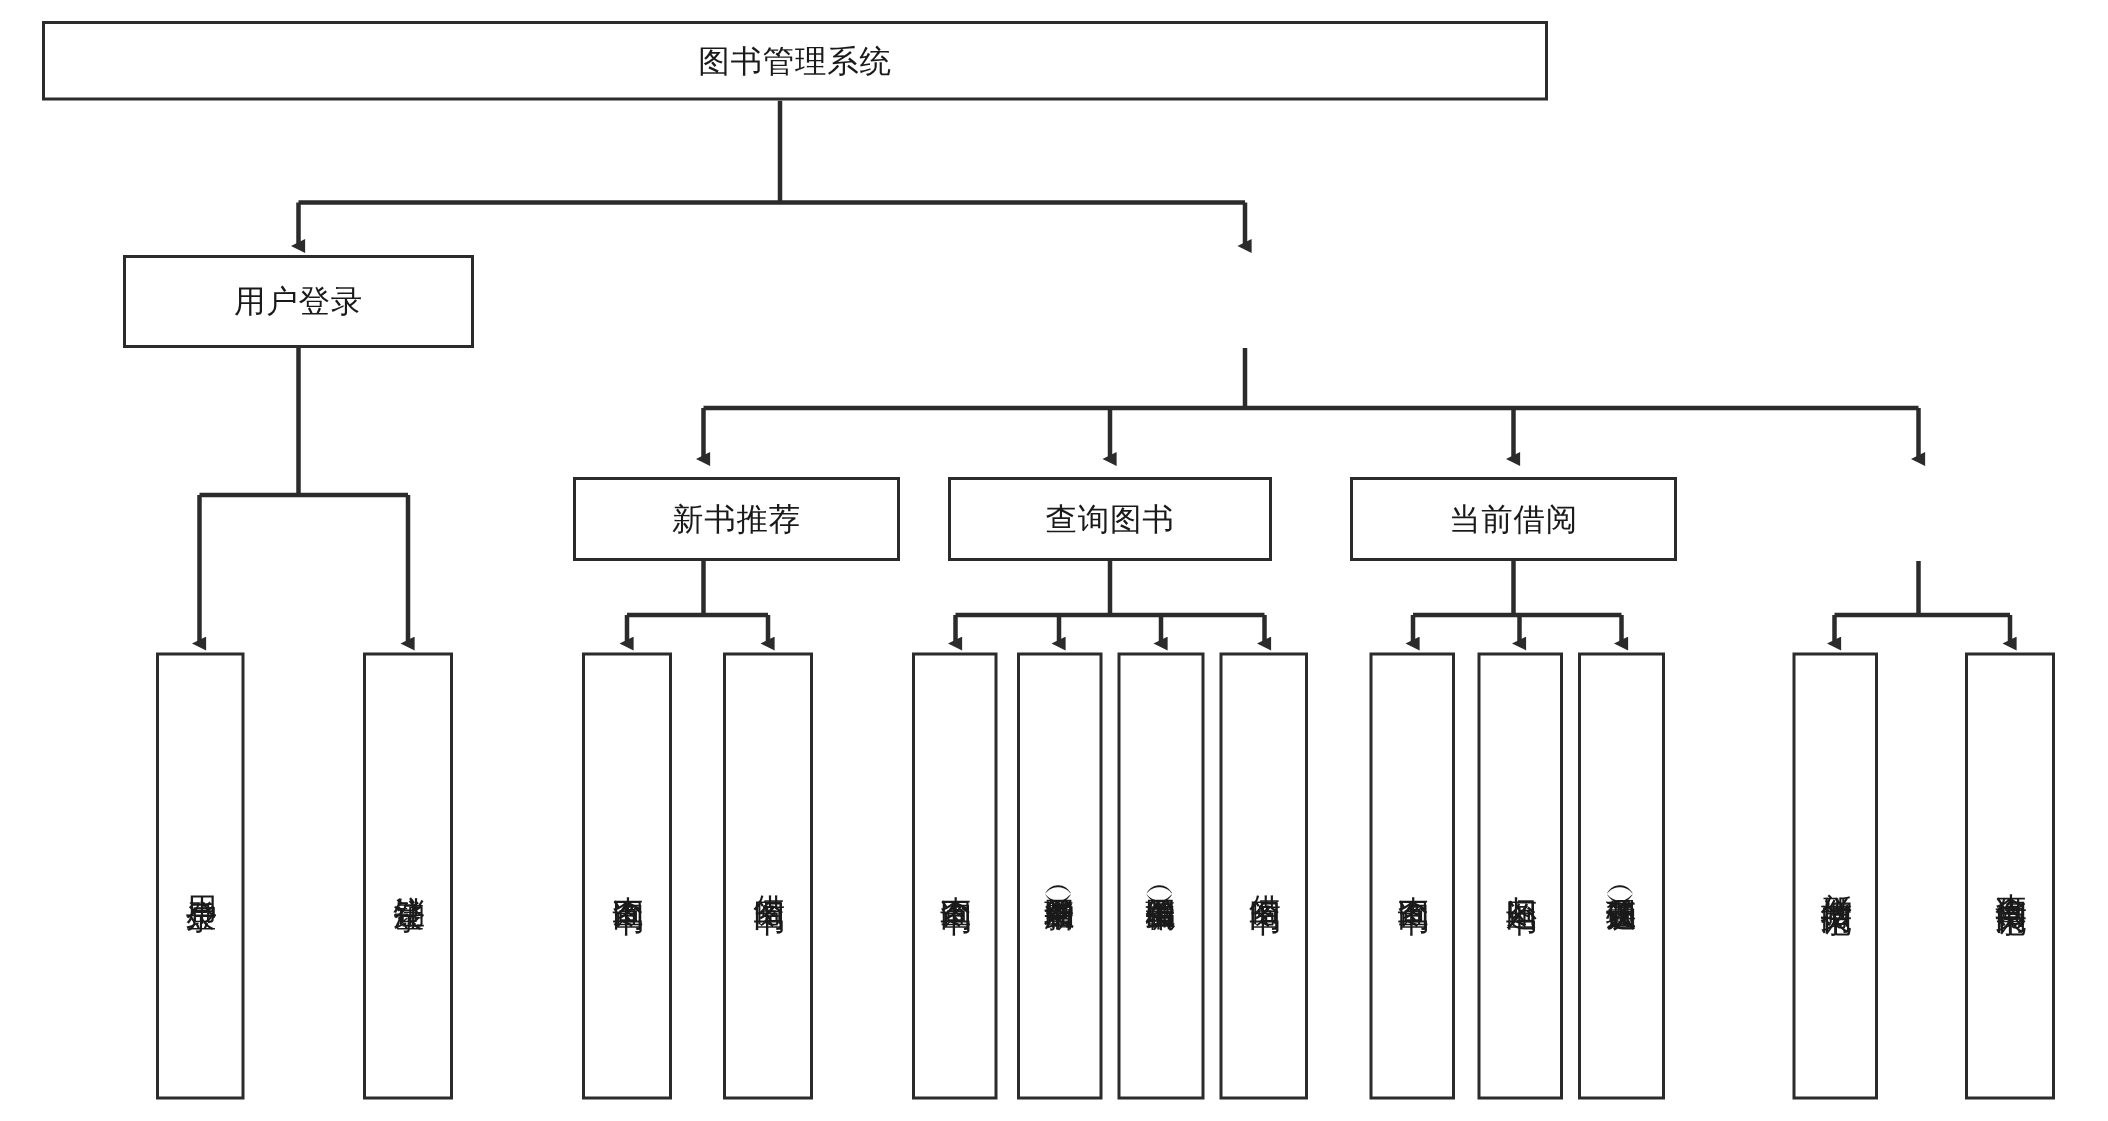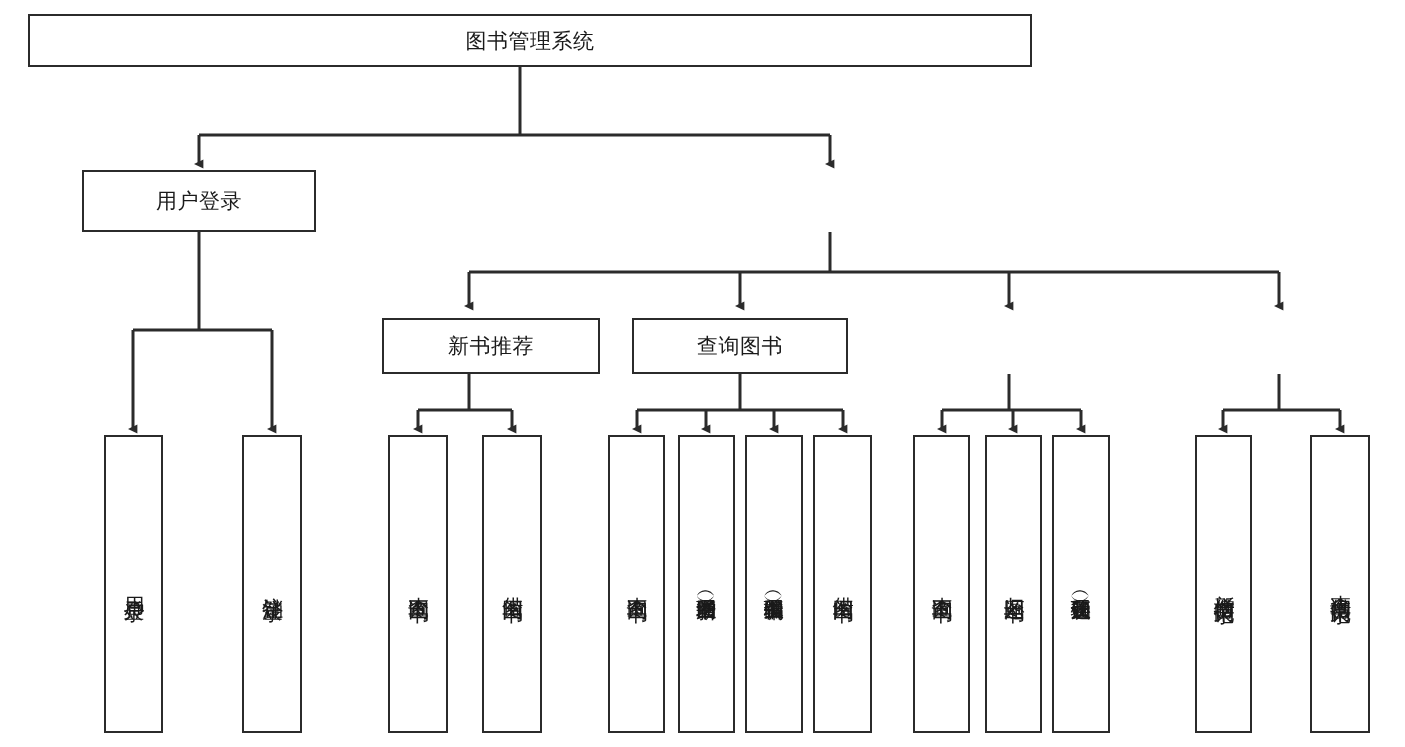--- a/index.html
+++ b/index.html
@@ -131,20 +131,23 @@
   <div class="node horizontal" style="left:82px; top:170px; width:234px; height:62px;">
     <span>用户登录</span>
   </div>
 
   <div class="node horizontal" style="left:360px; top:318px; width:218px; height:56px;margin-left:22px;">
     <span>新书推荐</span>
   </div>
   <div class="node horizontal" style="left:632px; top:318px; width:216px; height:56px;">
     <span>查询图书</span>
   </div>
+  <div class="node horizontal" style="left:900px; top:318px; width:218px; height:56px;">
+    <span>当前借阅</span>
+  </div>
 
   <div class="node vertical" style="left:104px; top:435px; width:59px; height:298px;">
     <span class="vtext">用户登录</span>
   </div>
   <div class="node vertical" style="left:242px; top:435px; width:60px; height:298px;">
     <span class="vtext">注销登录</span>
   </div>
 
   <div class="node vertical" style="left:388px; top:435px; width:60px; height:298px;">
     <span class="vtext">查询图书</span>

